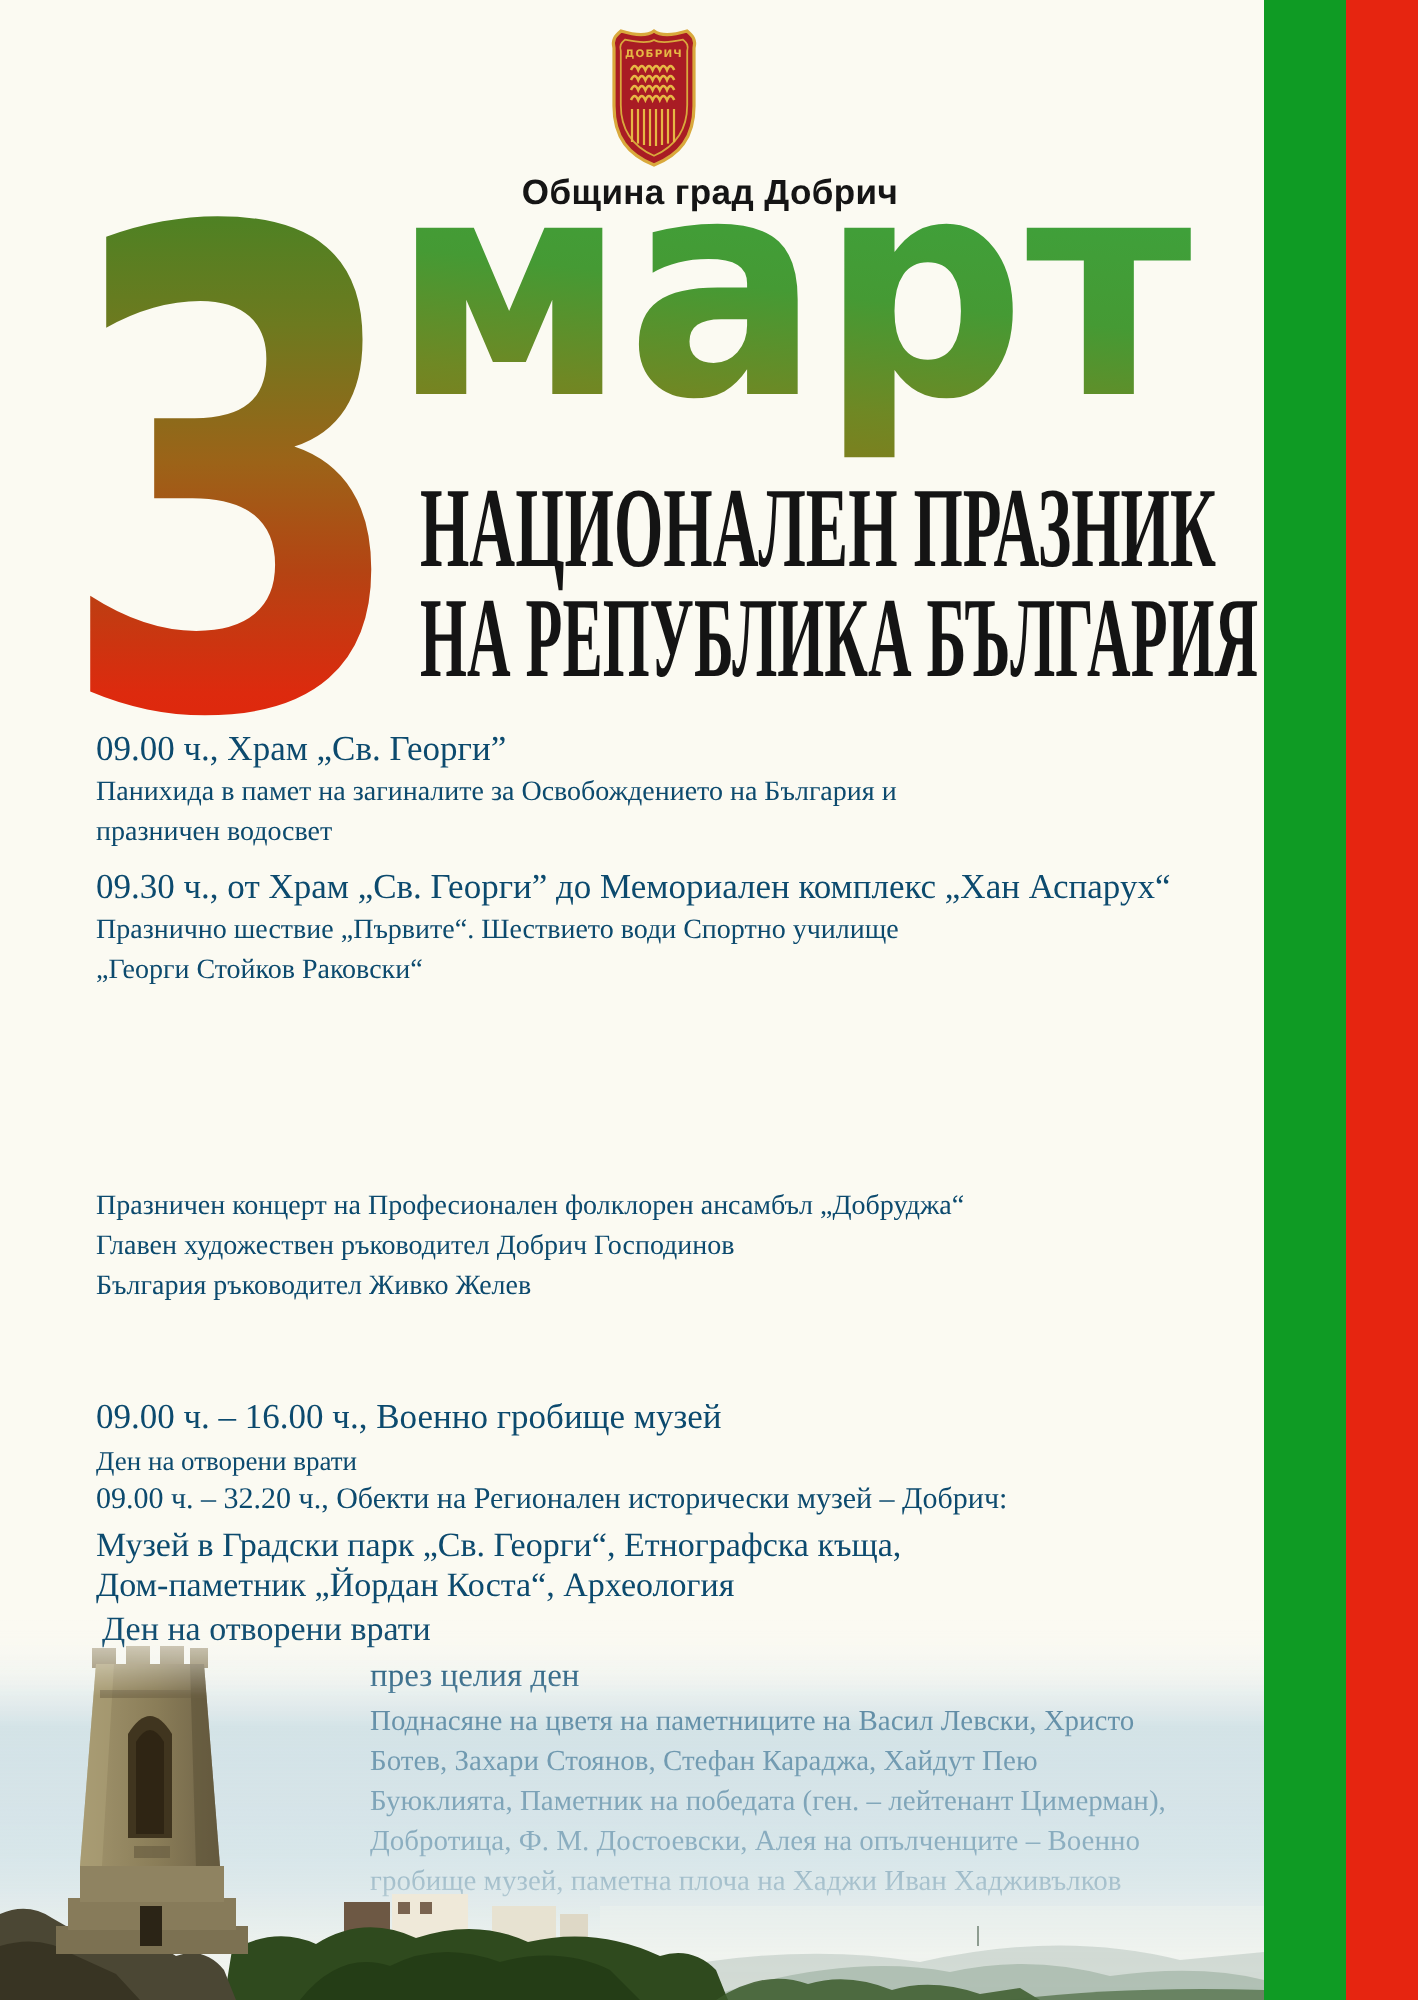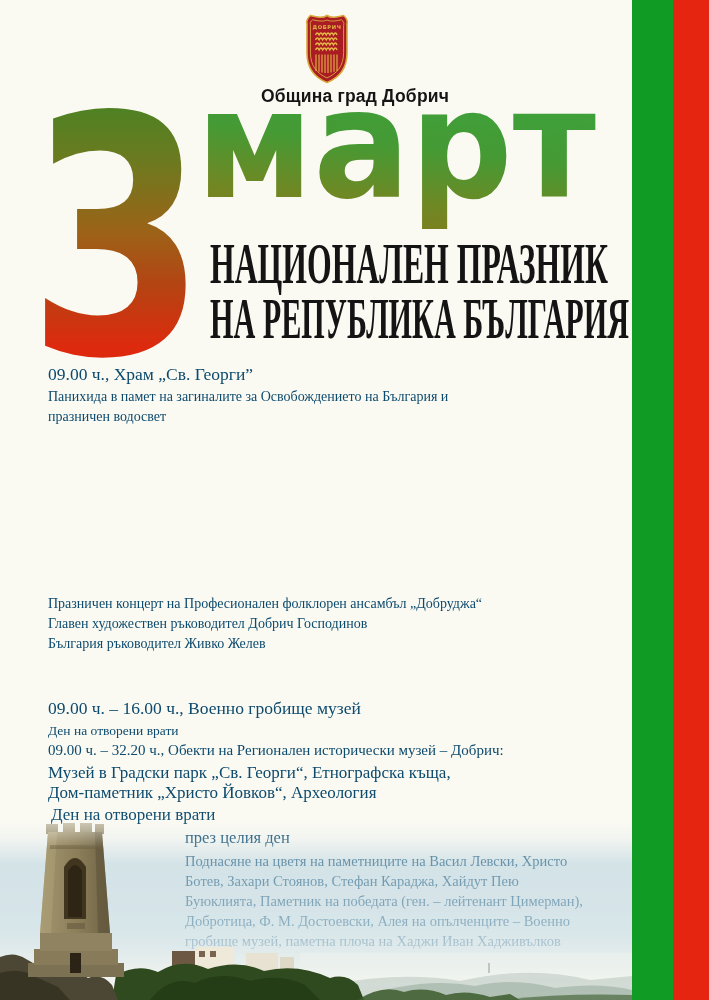--- a/index.html
+++ b/index.html
@@ -80,37 +80,42 @@
     <text class="serif" x="210" y="188" font-size="57" font-weight="bold" fill="#141414" textLength="398" lengthAdjust="spacingAndGlyphs">НАЦИОНАЛЕН ПРАЗНИК</text>
     <text class="serif" x="210" y="243" font-size="57" font-weight="bold" fill="#141414" textLength="419" lengthAdjust="spacingAndGlyphs">НА РЕПУБЛИКА БЪЛГАРИЯ</text>
   </svg>
 
   <div class="sec" id="s1">
     <div class="h">09.00 ч., Храм „Св. Георги”</div>
     <div class="l">Панихида в памет на загиналите за Освобождението на България и</div>
     <div class="l">празничен водосвет</div>
   </div>
 
+  <div class="sec" id="s2">
+    <div class="h">09.30 ч., от Храм „Св. Георги”  до Мемориален комплекс „Хан Аспарух“</div>
+    <div class="l">Празнично шествие „Първите“. Шествието води Спортно училище</div>
+    <div class="l">„Георги Стойков Раковски“</div>
+  </div>
 
 
   <div class="sec" id="s4">
     <div class="l">Празничен концерт на Професионален фолклорен ансамбъл „Добруджа“</div>
     <div class="l">Главен художествен ръководител Добрич Господинов</div>
     <div class="l">България ръководител Живко Желев</div>
   </div>
 
   <div class="sec" id="s5">
     <div class="h">09.00 ч. – 16.00 ч., Военно гробище музей</div>
     <div class="l">Ден на отворени врати</div>
   </div>
 
   <div class="sec" id="s6">
     <div class="h">09.00 ч. – 32.20 ч., Обекти на Регионален исторически музей – Добрич:</div>
     <div class="l">Музей в Градски парк „Св. Георги“, Етнографска къща,</div>
-    <div class="l">Дом-паметник „Христо Йовков“,  Археология</div>
+    <div class="l">Дом-паметник „Йордан Коста“,  Археология</div>
     <div class="l small">Ден на отворени врати</div>
   </div>
 
   <div class="sec" id="s7">
     <div class="h">през целия ден</div>
     <div class="l">Поднасяне на цветя на паметниците на Васил Левски, Христо</div>
     <div class="l">Ботев, Захари Стоянов, Стефан Караджа, Хайдут Пею</div>
     <div class="l">Буюклията, Паметник на победата (ген. – лейтенант Цимерман),</div>
     <div class="l">Добротица, Ф. М. Достоевски, Алея на опълченците – Военно</div>
     <div class="l">гробище музей, паметна плоча на Хаджи Иван Хадживълков</div>

